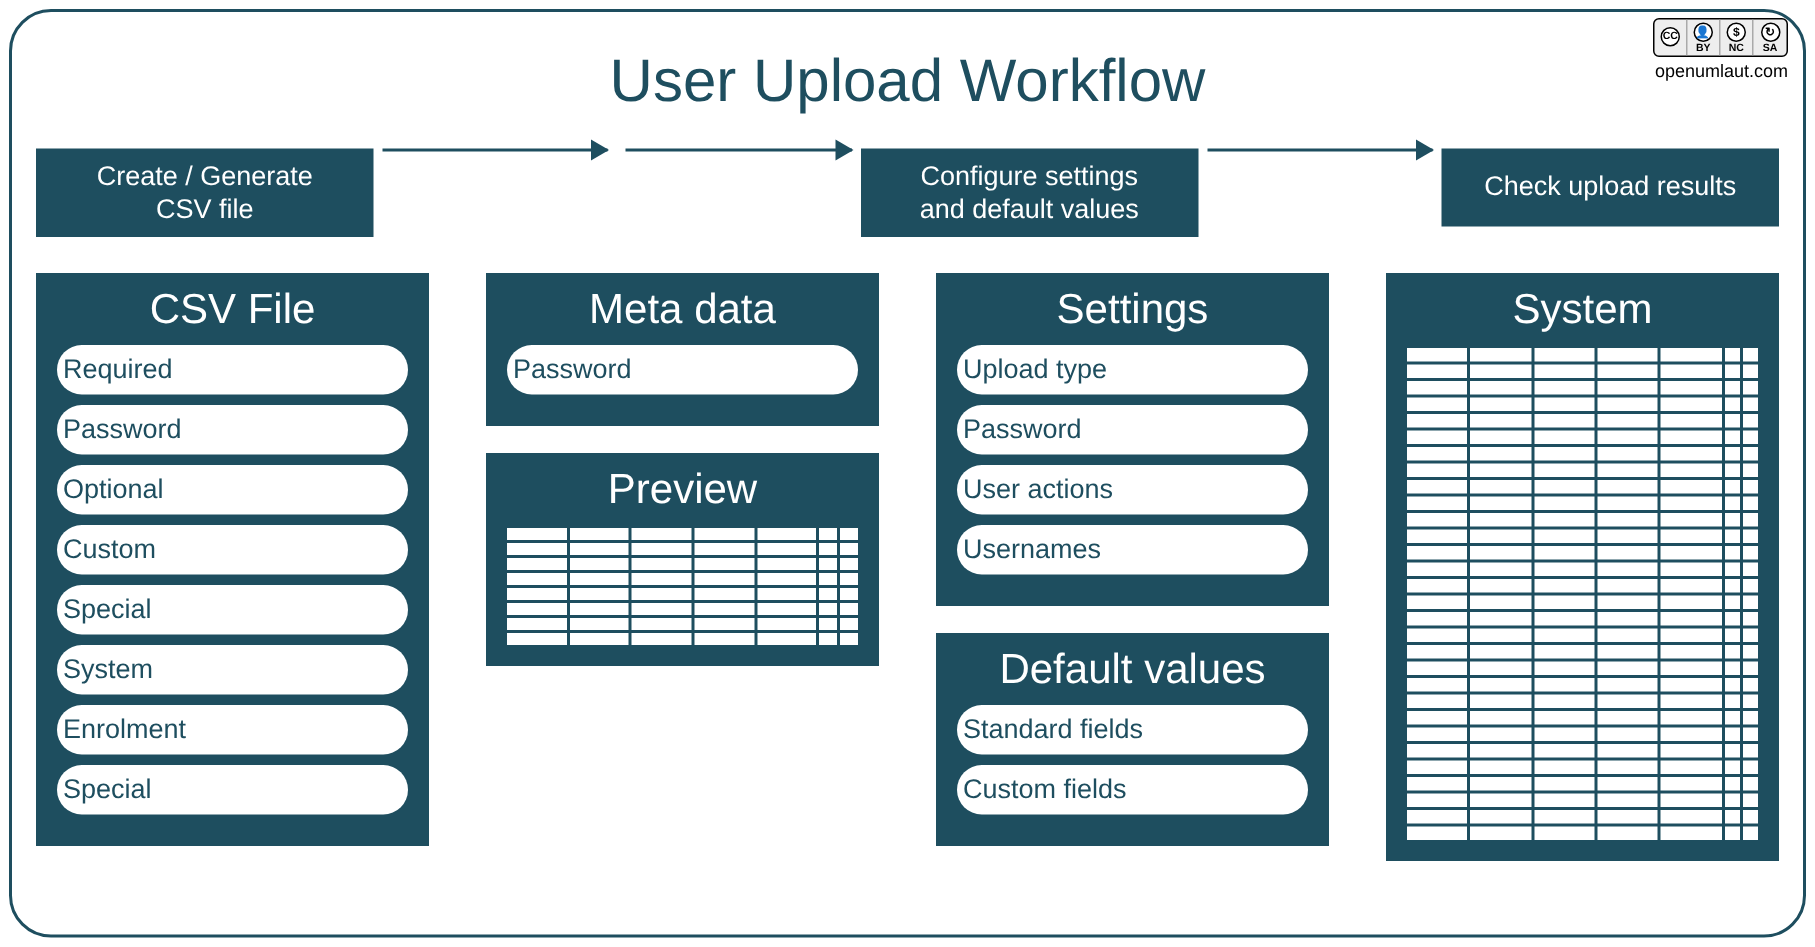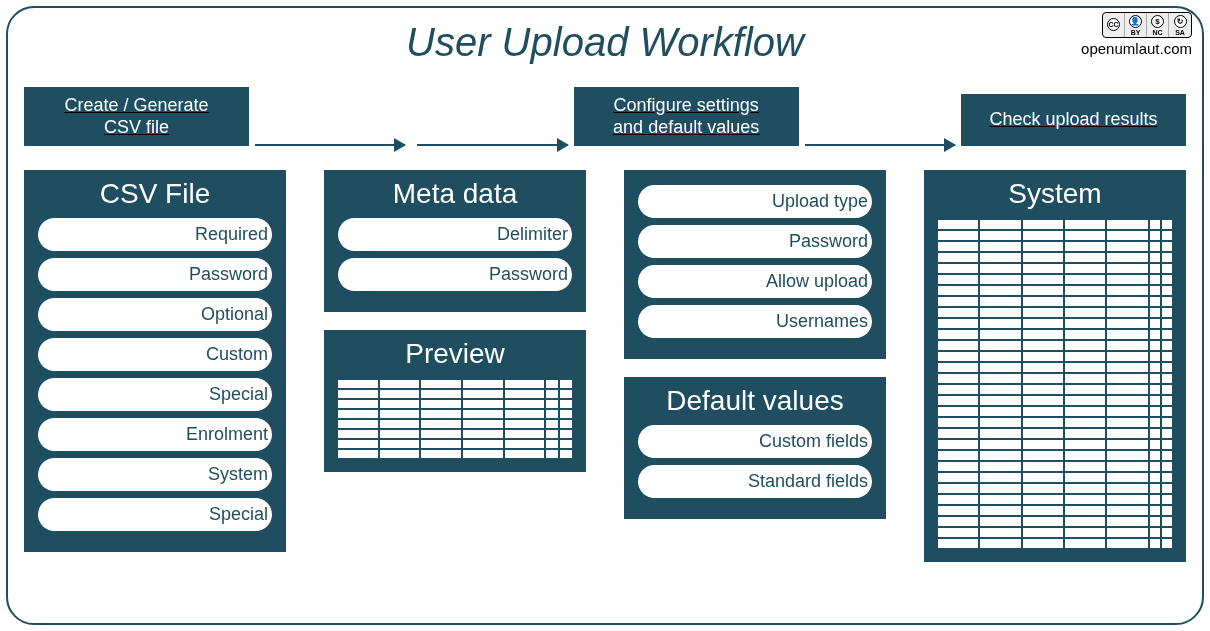--- a/index.html
+++ b/index.html
@@ -21,30 +21,28 @@
     position: absolute;
     inset: 6px;
     border: 2px solid #1e4e5f;
     border-radius: 28px;
     pointer-events: none;
   }
   .title {
     text-align: center;
     font-size: 40px;
     color: #1e4e5f;
-    margin-top: 8px;
-    font-style: italic;
+    margin-top: 20px;
   }
   .steps-row {
     position: relative;
     display: flex;
     justify-content: space-between;
-    align-items: flex-end;
+    align-items: flex-start;
     margin: 22px 12px 0 12px;
-    text-decoration: underline;
   }
   .step {
     background: #1e4e5f;
     color: #fff;
     font-size: 18px;
     text-align: center;
     display: flex;
     align-items: center;
     justify-content: center;
     padding: 8px 10px;
@@ -90,21 +88,21 @@
     color: #fff;
     font-size: 28px;
     text-align: center;
     margin-bottom: 8px;
     font-weight: 400;
   }
   .pill {
     background: #fff;
     color: #1e4e5f;
     border-radius: 18px;
-    text-align: right;
+    text-align: left;
     padding: 6px 4px;
     font-size: 18px;
     margin: 7px 0;
   }
   .grid-preview {
     display: grid;
     grid-template-columns: 1fr 1fr 1fr 1fr 1fr 0.3fr 0.3fr;
     gap: 2px;
     padding: 2px 0 0 0;
   }
@@ -153,21 +151,21 @@
     border-radius: 50%;
     display: flex;
     align-items: center;
     justify-content: center;
     font-size: 8px;
     margin-bottom: 1px;
     background: #fff;
   }
   .cc-cell.cc .cc-circle { font-weight: bold; font-size: 7px; }
   .attr-text {
-    font-size: 15px;
+    font-size: 12px;
     color: #000;
     margin-top: 2px;
   }
 </style>
 </head>
 <body>
 
 <div class="frame">
   <div class="border"></div>
 
@@ -205,29 +203,28 @@
 
   <div class="columns" id="columns">
       <div class="col">
         <div class="panel">
           <div class="panel-title">CSV File</div>
           <div class="pill">Required</div>
           <div class="pill">Password</div>
           <div class="pill">Optional</div>
           <div class="pill">Custom</div>
           <div class="pill">Special</div>
+          <div class="pill">System</div>
           <div class="pill">Enrolment</div>
-          <div class="pill">System</div>
           <div class="pill">Special</div>
         </div>
       </div>
       <div class="col">
         <div class="panel">
           <div class="panel-title">Meta data</div>
-          <div class="pill">Delimiter</div>
           <div class="pill">Password</div>
         </div>
         <div class="panel">
           <div class="panel-title">Preview</div>
           <div class="grid-preview">
             <div class="cell"></div>
             <div class="cell"></div>
             <div class="cell"></div>
             <div class="cell"></div>
             <div class="cell"></div>
@@ -280,29 +277,30 @@
             <div class="cell"></div>
             <div class="cell"></div>
             <div class="cell"></div>
             <div class="cell"></div>
             <div class="cell"></div>
           </div>
         </div>
       </div>
       <div class="col">
         <div class="panel">
+          <div class="panel-title">Settings</div>
           <div class="pill">Upload type</div>
           <div class="pill">Password</div>
-          <div class="pill">Allow upload</div>
+          <div class="pill">User actions</div>
           <div class="pill">Usernames</div>
         </div>
         <div class="panel">
           <div class="panel-title">Default values</div>
+          <div class="pill">Standard fields</div>
           <div class="pill">Custom fields</div>
-          <div class="pill">Standard fields</div>
         </div>
       </div>
       <div class="col">
         <div class="panel">
           <div class="panel-title">System</div>
           <div class="grid-results">
             <div class="cell"></div>
             <div class="cell"></div>
             <div class="cell"></div>
             <div class="cell"></div>

